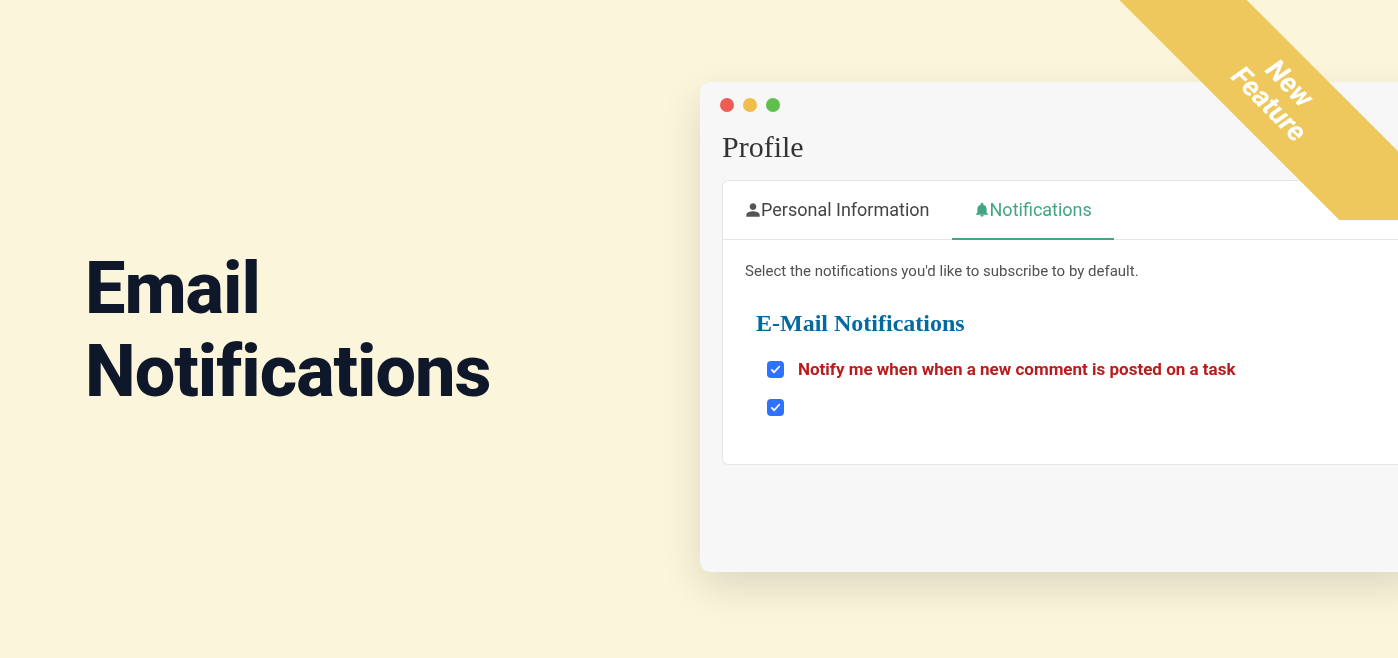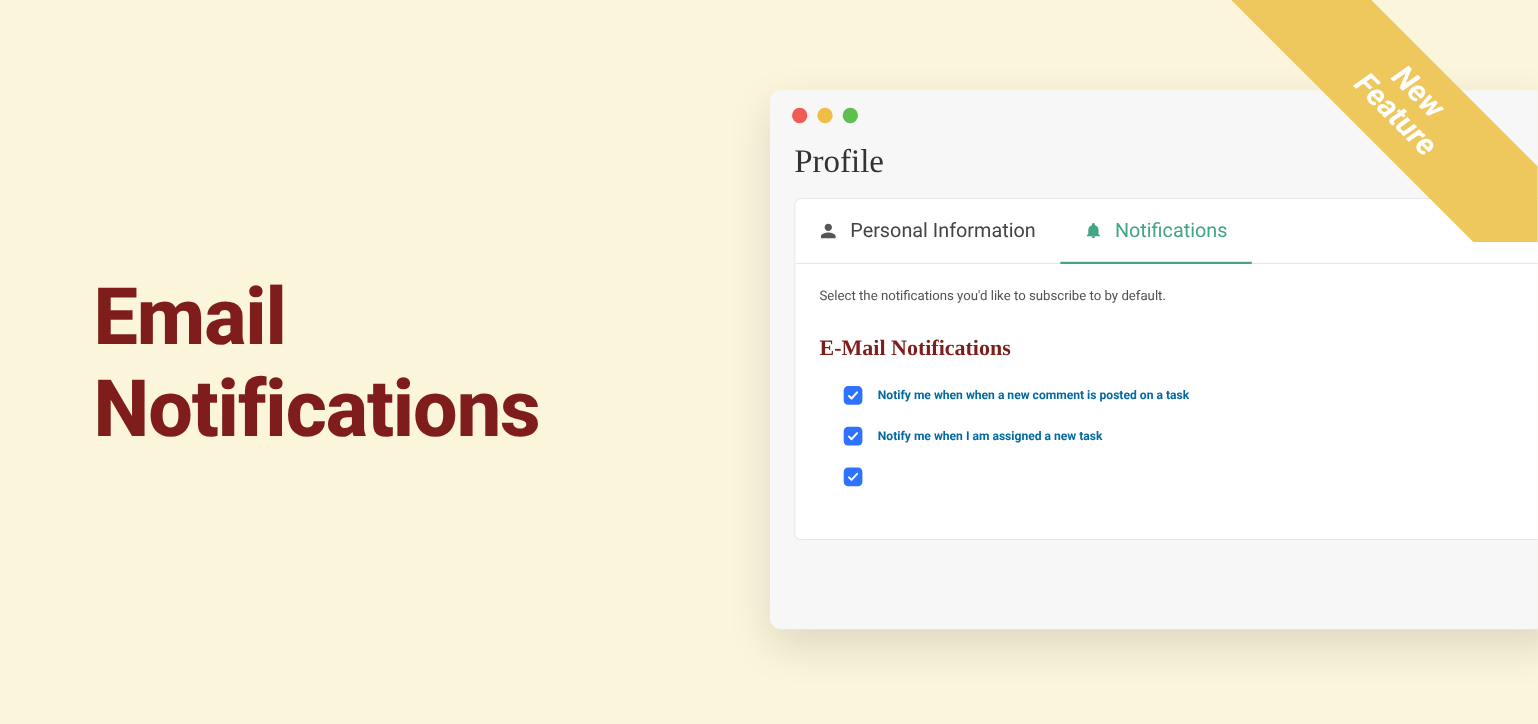--- a/index.html
+++ b/index.html
@@ -14,21 +14,21 @@
       font-family: -apple-system, BlinkMacSystemFont, "Segoe UI", Roboto, sans-serif;
       position: relative;
       overflow: hidden;
     }
     .hero-title {
       position: absolute;
       left: 85px;
       top: 248px;
       font-size: 72px;
       font-weight: 800;
-      color: #7f1d1d;
+      color: #0f172a;
       line-height: 1.15;
       letter-spacing: -1px;
     }
     .ribbon {
       position: absolute;
       top: 0;
       right: 0;
       width: 340px;
       height: 220px;
       overflow: hidden;
@@ -93,49 +93,49 @@
       border-radius: 6px 0 0 6px;
       overflow: hidden;
     }
     .tabs {
       display: flex;
       border-bottom: 1px solid #e6e6e6;
     }
     .tab {
       display: flex;
       align-items: center;
-      gap: 12px;
       padding: 18px 22px 18px 22px;
       font-size: 18px;
       color: #444;
       cursor: pointer;
       border-bottom: 2px solid transparent;
       margin-bottom: -1px;
     }
     .tab.active {
       color: #42a583;
       border-bottom: 2px solid #42a583;
     }
     .tab .icon {
       display: inline-flex;
     }
     .panel-body {
       padding: 22px 28px 28px 22px;
     }
     .description {
-      font-size: 12px;
+      font-size: 15px;
       color: #515151;
     }
     .section-heading {
       font-family: Georgia, "Times New Roman", serif;
-      font-size: 20px;
+      font-size: 24px;
       font-weight: 700;
-      color: #7f1d1d;
+      color: #0369a1;
       margin-top: 30px;
       margin-bottom: 22px;
+      margin-left: 11px;
     }
     .option-list {
       padding-left: 22px;
     }
     .option {
       display: flex;
       align-items: center;
       gap: 14px;
       margin-bottom: 20px;
     }
@@ -147,23 +147,23 @@
       display: flex;
       align-items: center;
       justify-content: center;
       flex-shrink: 0;
     }
     .checkbox svg {
       width: 11px;
       height: 11px;
     }
     .option-label {
-      font-size: 11px;
+      font-size: 17px;
       font-weight: 700;
-      color: #0369a1;
+      color: #b91c1c;
     }
   </style>
 </head>
 <body>
 
 <div class="hero-title">
   <span>Email</span><br>
   <span>Notifications</span>
 </div>
 
@@ -218,28 +218,20 @@
 
         <div class="option">
           <div class="checkbox">
             <svg viewBox="0 0 24 24" fill="none" stroke="#fff" stroke-width="4" stroke-linecap="round" stroke-linejoin="round">
                 <polyline points="4 13 9 18 20 6"></polyline>
               </svg>
           </div>
           <span class="option-label">Notify me when when a new comment is posted on a task</span>
         </div>
 
-        <div class="option">
-          <div class="checkbox">
-            <svg viewBox="0 0 24 24" fill="none" stroke="#fff" stroke-width="4" stroke-linecap="round" stroke-linejoin="round">
-                <polyline points="4 13 9 18 20 6"></polyline>
-              </svg>
-          </div>
-          <span class="option-label">Notify me when I am assigned a new task</span>
-        </div>
 
         <div class="option">
           <div class="checkbox">
             <svg viewBox="0 0 24 24" fill="none" stroke="#fff" stroke-width="4" stroke-linecap="round" stroke-linejoin="round">
                 <polyline points="4 13 9 18 20 6"></polyline>
               </svg>
           </div>
         </div>
 
       </div>

